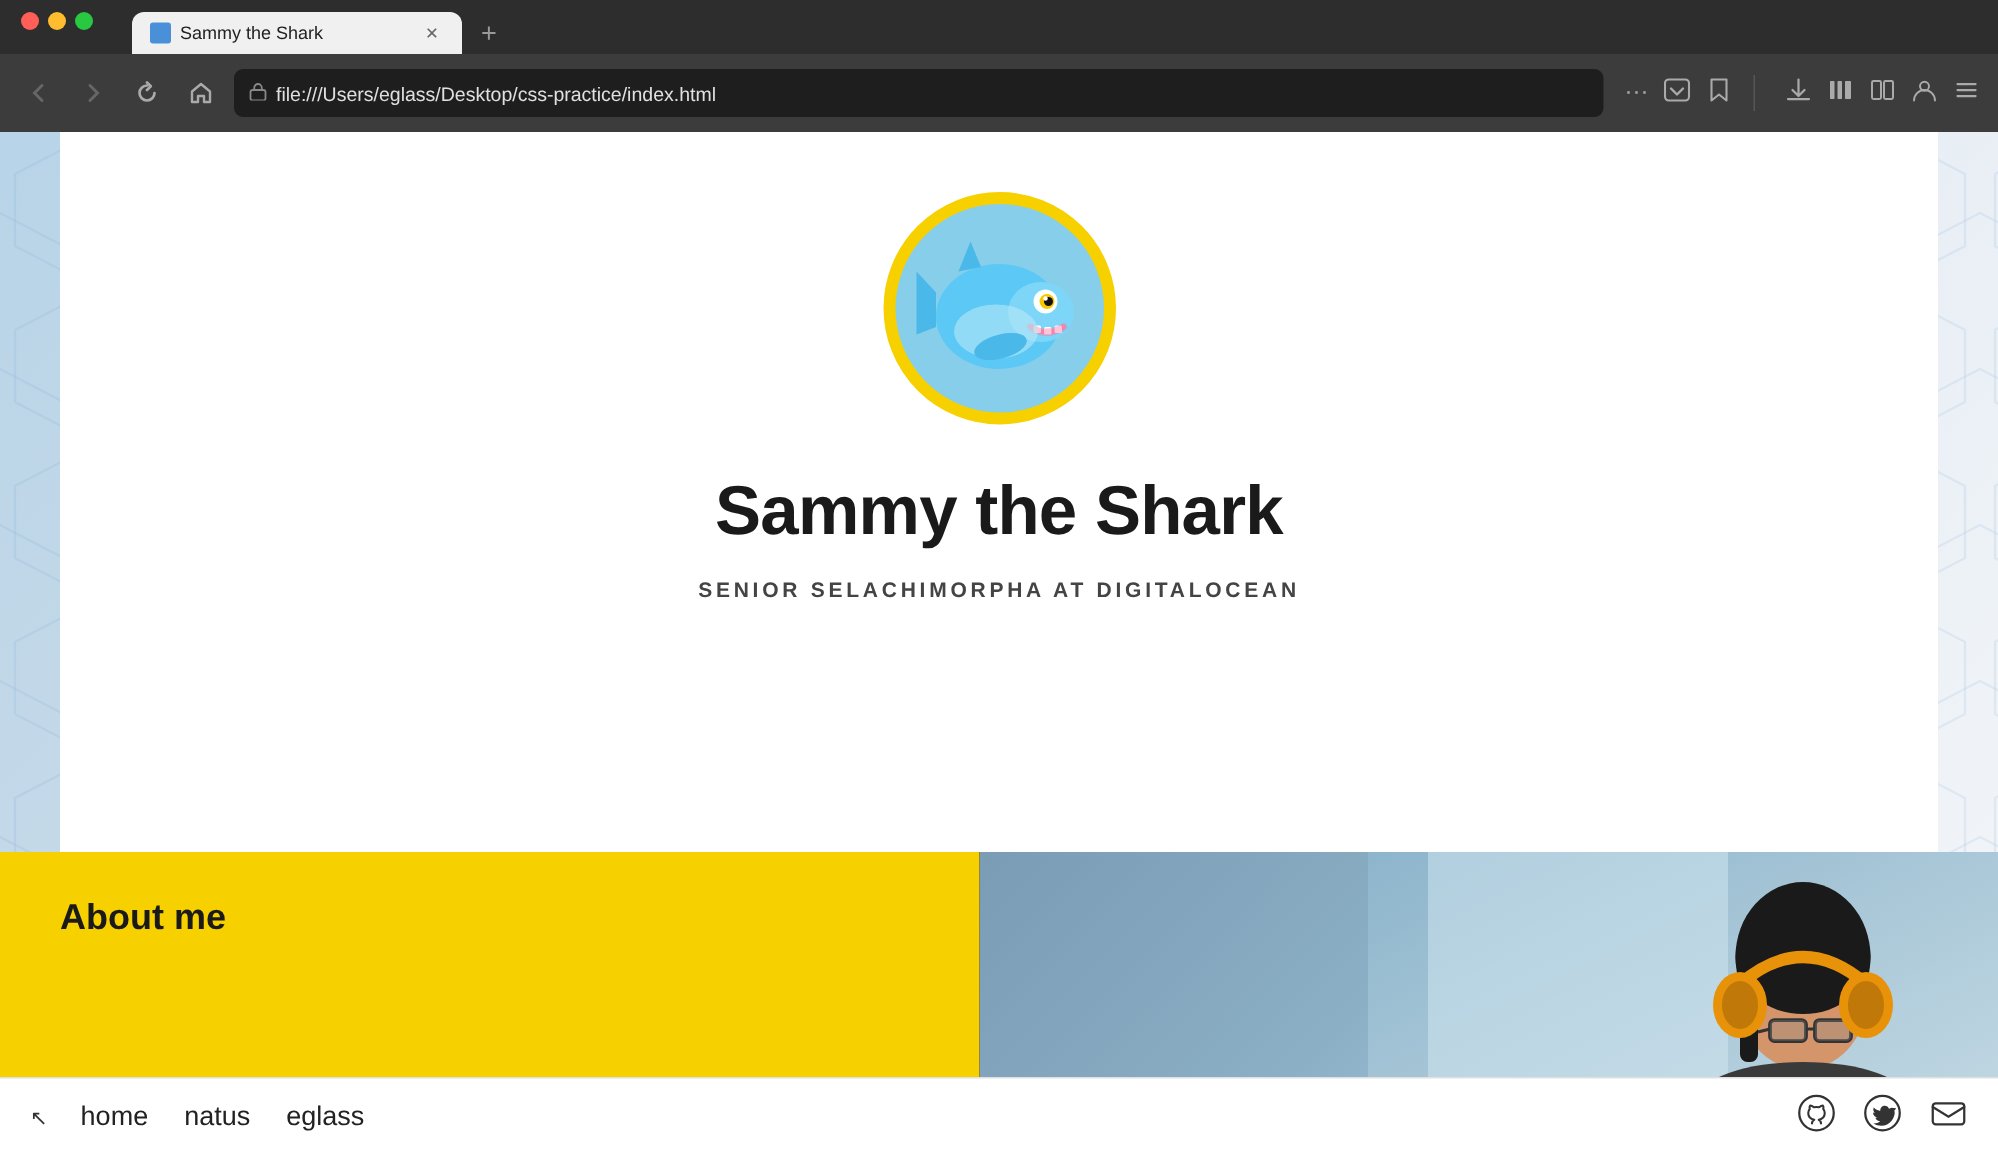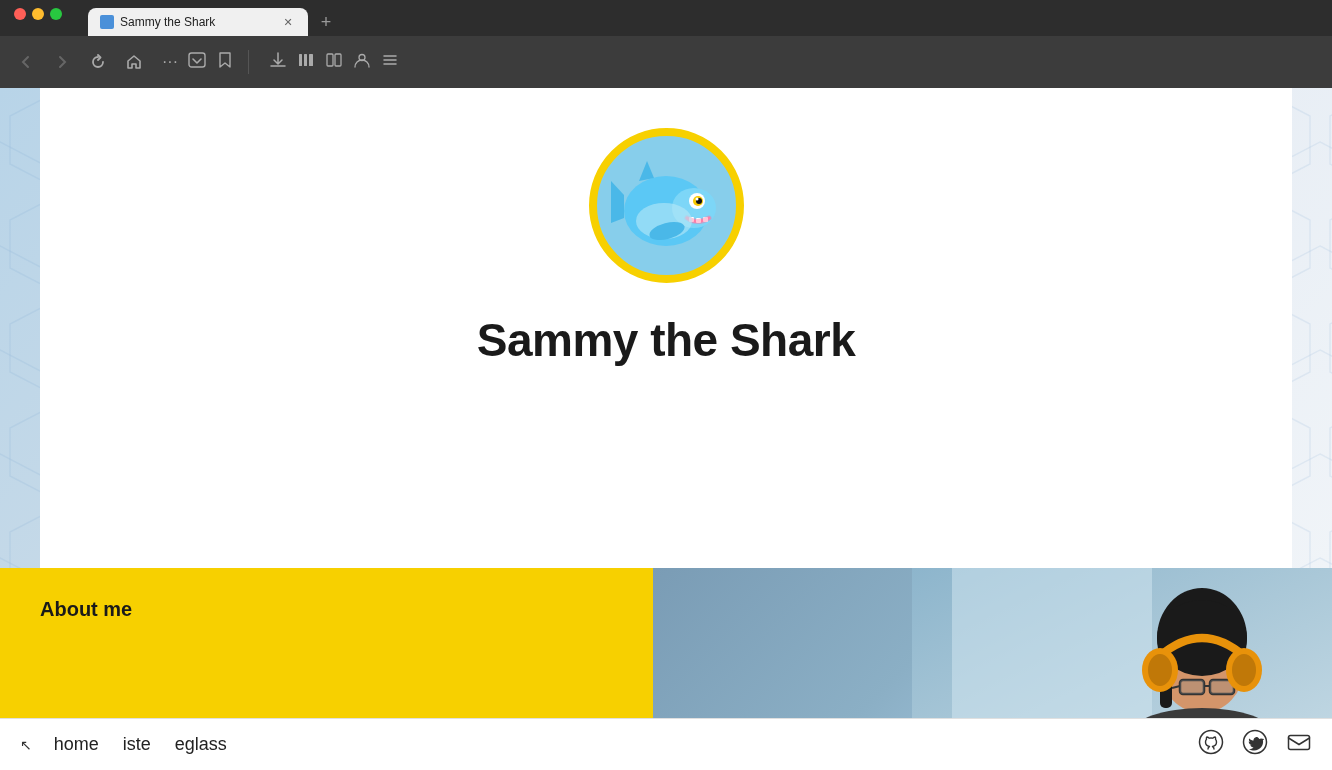--- a/index.html
+++ b/index.html
@@ -244,21 +244,21 @@
     .about-section {
       width: 49%;
       background: #f7d000;
       padding: 30px 40px;
       display: flex;
       flex-direction: column;
       justify-content: flex-start;
     }
 
     .about-title {
-      font-size: 20px;
+      font-size: 24px;
       font-weight: 800;
       color: #1a1a1a;
       margin-bottom: 16px;
     }
 
     .about-text {
       font-size: 14px;
       color: #333;
       line-height: 1.5;
     }
@@ -360,20 +360,29 @@
     <div class="nav-btn">
       <svg width="16" height="16" viewBox="0 0 16 16" fill="none">
           <path d="M13 8A5 5 0 1 1 8 3" stroke="#aaa" stroke-width="1.8" stroke-linecap="round"></path>
           <path d="M8 1L10.5 3.5L8 6" stroke="#aaa" stroke-width="1.8" stroke-linecap="round" stroke-linejoin="round"></path>
         </svg>
     </div>
     <div class="nav-btn">
       <svg width="16" height="16" viewBox="0 0 16 16" fill="none">
           <path d="M2 7L8 2L14 7V14H10V10H6V14H2V7Z" stroke="#aaa" stroke-width="1.6" stroke-linejoin="round"></path>
         </svg>
+    </div>
+    <div class="address-bar">
+      <span class="address-lock">
+        <svg width="12" height="12" viewBox="0 0 12 12" fill="none">
+            <rect x="1" y="5" width="10" height="7" rx="1.5" stroke="#888" stroke-width="1.2"></rect>
+            <path d="M3.5 5V3.5A2.5 2.5 0 0 1 8.5 3.5V5" stroke="#888" stroke-width="1.2" stroke-linecap="round"></path>
+          </svg>
+      </span>
+      <span class="address-text">file:///Users/eglass/Desktop/css-practice/index.html</span>
     </div>
     <div class="nav-actions">
       <span class="nav-icon">···</span>
       <span class="nav-icon">
         <svg width="18" height="18" viewBox="0 0 18 18" fill="none">
             <rect x="1" y="2" width="16" height="14" rx="2.5" stroke="#aaa" stroke-width="1.4"></rect>
             <path d="M5 8L9 12L13 8" stroke="#aaa" stroke-width="1.6" stroke-linecap="round" stroke-linejoin="round"></path>
           </svg>
       </span>
       <span class="nav-icon">
@@ -469,20 +478,21 @@
 
           <ellipse cx="55" cy="68" rx="28" ry="18" fill="#b8e8f7" opacity="0.6"></ellipse>
 
           <polygon points="15,42 2,28 2,70 15,65" fill="#4ab8e8"></polygon>
 
           <ellipse cx="58" cy="78" rx="18" ry="8" fill="#4ab8e8" transform="rotate(-15 58 78)"></ellipse>
         </svg>
       </div>
 
       <h1 class="hero-name">Sammy the Shark</h1>
+      <p class="hero-subtitle">SENIOR SELACHIMORPHA AT DIGITALOCEAN</p>
     </div>
   </div>
 
   <div class="bottom-sections">
 
     <div class="about-section">
       <h2 class="about-title">About me</h2>
     </div>
 
     <div class="photo-section">
@@ -530,21 +540,21 @@
           <ellipse cx="332" cy="102" rx="12" ry="16" fill="#c07808"></ellipse>
         </svg>
       </div>
     </div>
   </div>
 
   <div class="bottom-nav">
     <span class="nav-cursor">↖</span>
     <div class="bottom-nav-links">
       <a class="bottom-nav-link">home</a>
-      <a class="bottom-nav-link">iste</a>
+      <a class="bottom-nav-link">natus</a>
       <a class="bottom-nav-link">eglass</a>
     </div>
     <div class="bottom-nav-icons">
 
       <span class="bottom-icon">
         <svg width="26" height="26" viewBox="0 0 26 26" fill="none">
             <circle cx="13" cy="13" r="11.5" stroke="#333" stroke-width="1.5"></circle>
             <path d="M10 20c0-1 .5-2 1.5-2.5-2.5-.5-4-2-4-4.5 0-1 .3-2 1-2.7-.2-.7-.2-1.8.3-2.3 0 0 1 0 2.5 1.2C12 9 13 9 13 9s1 0 1.7.2C16.2 8 17.2 8 17.2 8c.5.5.5 1.6.3 2.3.7.7 1 1.7 1 2.7 0 2.5-1.5 4-4 4.5 1 .5 1.5 1.5 1.5 2.5" stroke="#333" stroke-width="1.4" stroke-linecap="round" stroke-linejoin="round"></path>
           </svg>
       </span>

